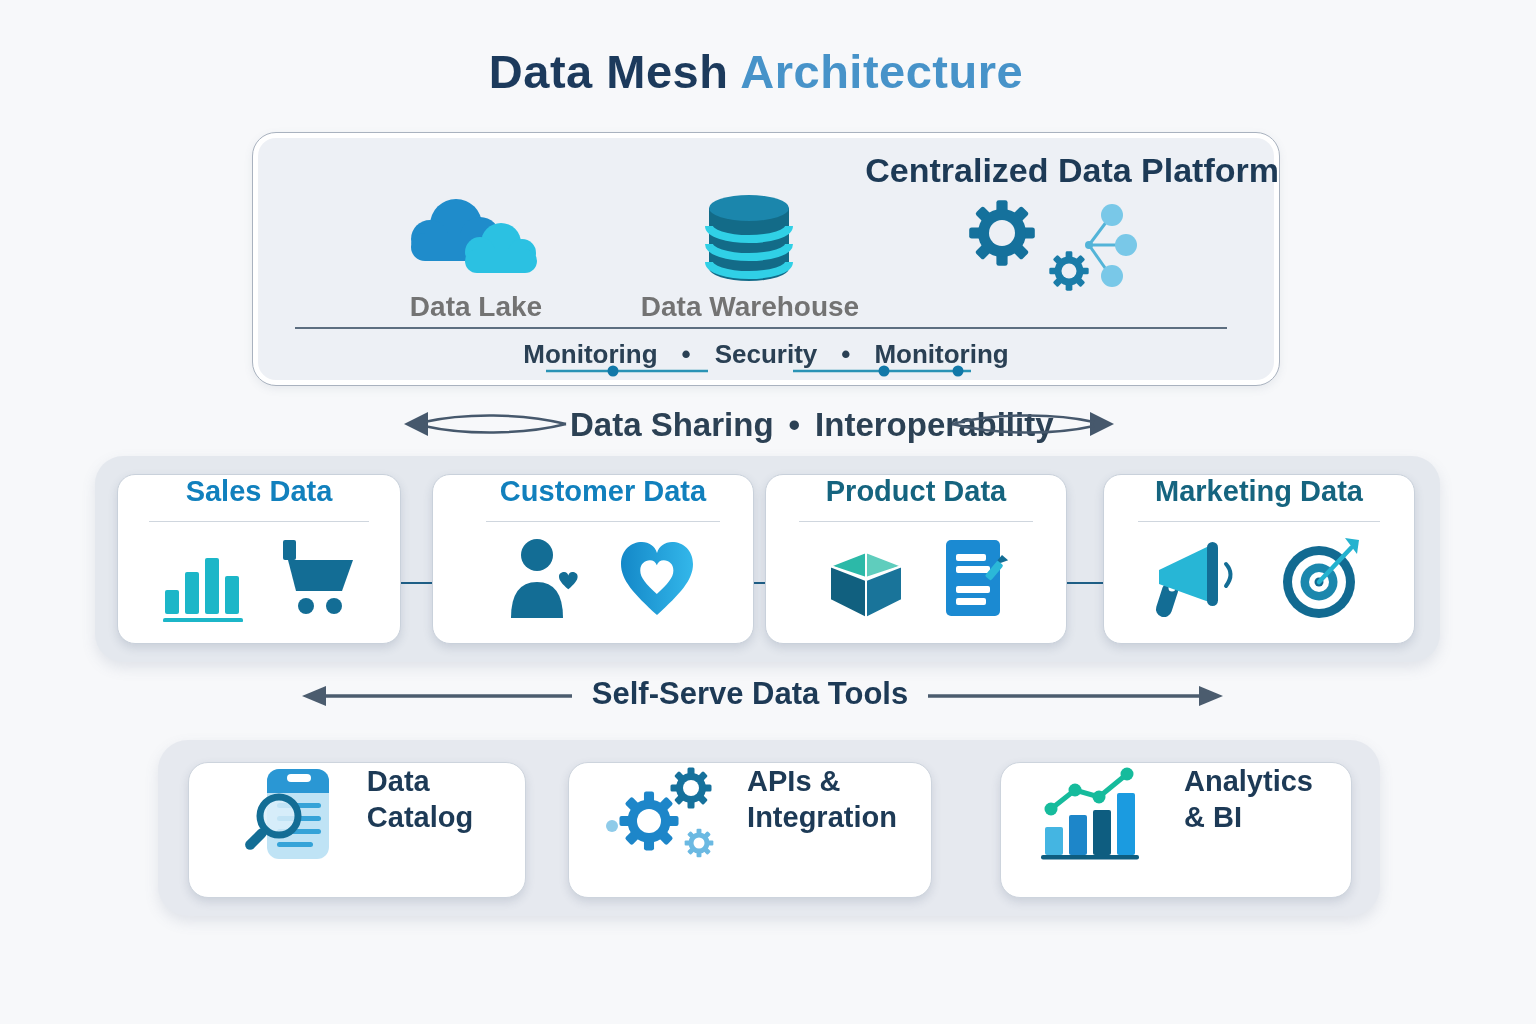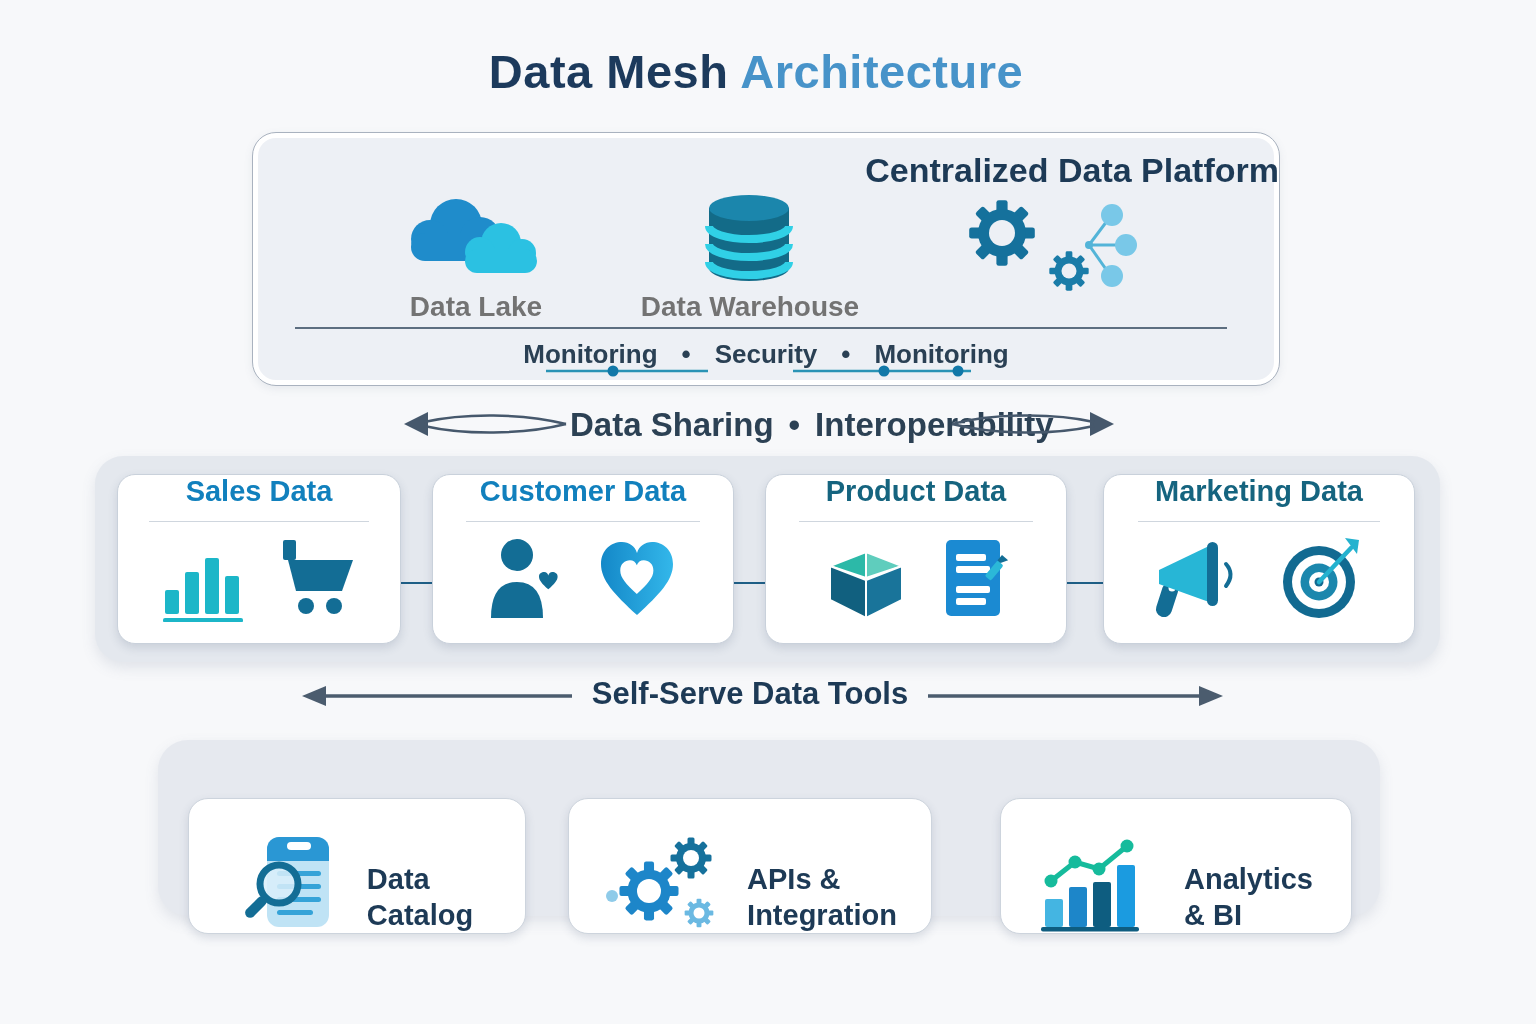--- a/index.html
+++ b/index.html
@@ -83,21 +83,21 @@
 
   
   .tools-strip{
     left:158px;top:740px;width:1222px;height:176px;
     background:#e6e9ef;border-radius:30px;
     box-shadow:0 6px 14px rgba(100,115,140,.15);
   }
   .tool-card{
     top:22px;height:134px;background:#ffffff;border:1px solid #cdd4dd;
     border-radius:20px;box-shadow:0 4px 10px rgba(60,80,110,.16);
-    display:flex;align-items:flex-end;justify-content:center;gap:26px;margin-top:36px;
+    display:flex;align-items:flex-start;justify-content:center;gap:26px;
   }
   .tool-label{
     font-size:29px;font-weight:bold;color:#1d3a56;line-height:1.25;white-space:nowrap;
   }
 </style>
 </head>
 <body>
 
 <svg width="0" height="0" style="position:absolute" aria-hidden="true">
   <defs>
@@ -227,21 +227,21 @@
           <g fill="#136d95">
             <rect x="10" y="2" width="13" height="20" rx="2"></rect>
             <polygon points="15,22 80,22 69,53 23,53"></polygon>
             <circle cx="33" cy="68" r="8"></circle>
             <circle cx="61" cy="68" r="8"></circle>
           </g>
         </svg>
       </div>
     </div>
 
-    <div class="abs domain-card" style="left:337px;width:300px;">
+    <div class="abs domain-card" style="left:337px;width:300px;padding-left:20px;">
       <div class="dc-title t-bright">Customer Data</div>
       <div class="dc-divider"></div>
       <div class="dc-icons">
         <svg width="80" height="84" viewBox="0 0 80 84">
           <g fill="#136d95">
             <circle cx="30" cy="19" r="16"></circle>
             <path d="M4 82 q0 -36 26 -36 q26 0 26 36 z"></path>
             <g transform="translate(52,36) scale(0.62)">
               <path d="M15 28 C5 19 0 13 0 7.5 C0 2.5 4 0 8.5 0 C12 0 14 2 15 5.5 C16 2 18 0 21.5 0 C26 0 30 2.5 30 7.5 C30 13 25 19 15 28 Z"></path>
             </g>

